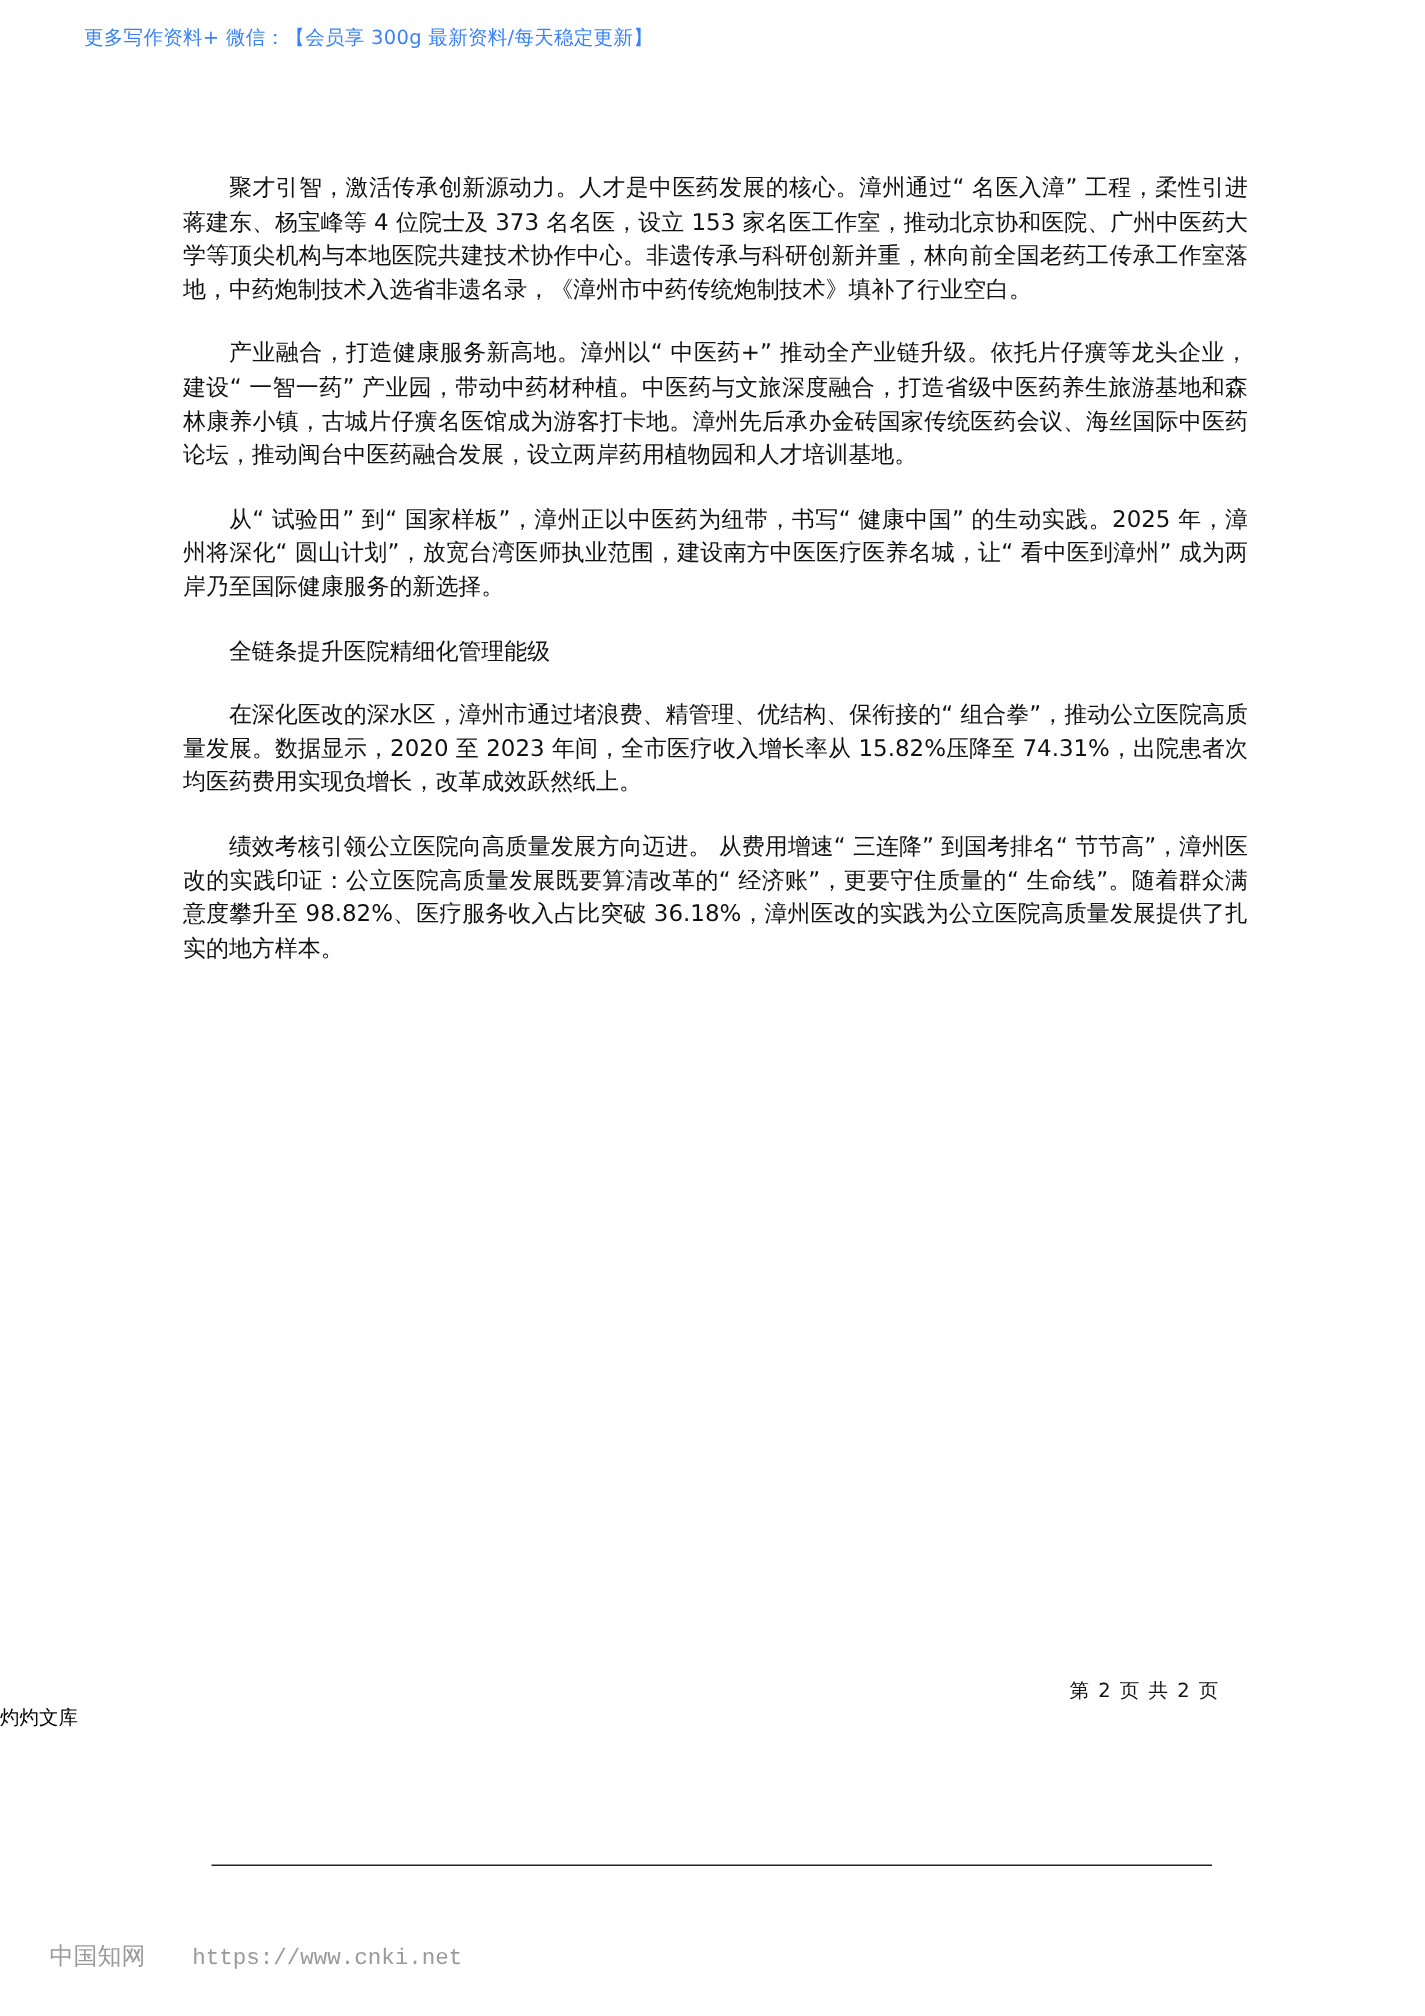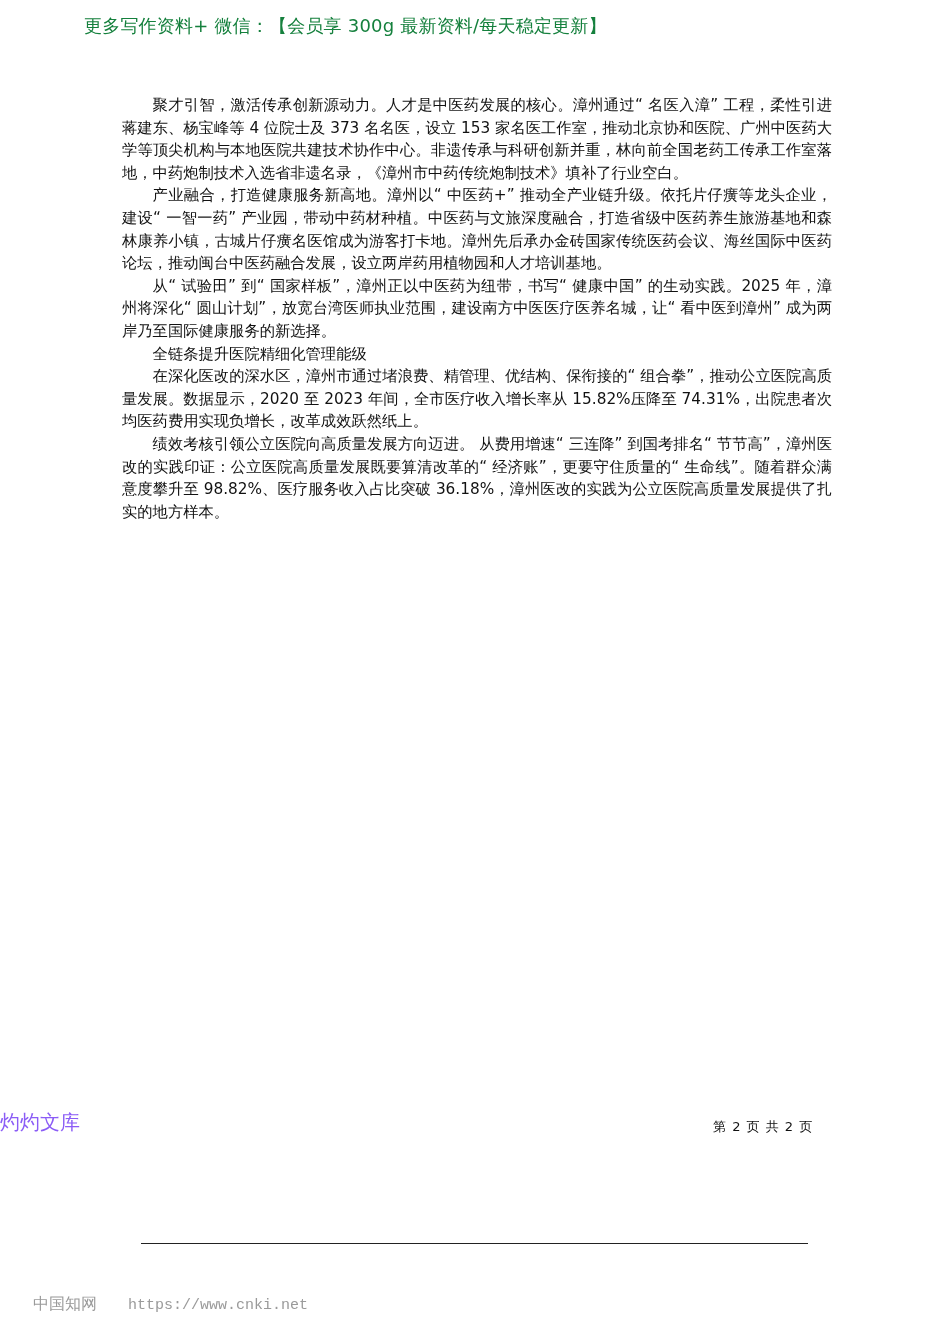--- a/index.html
+++ b/index.html
@@ -10,63 +10,64 @@
     body {
       width: 950px;
       height: 1344px;
       position: relative;
       overflow: hidden;
       font-family: "DejaVu Sans", "Liberation Sans", sans-serif;
       color: #111111;
     }
     .promo-banner {
       position: absolute;
-      left: 84px;
+      left: 56px;
       top: 14px;
-      font-size: 18px;
+      font-size: 13px;
       line-height: 24px;
-      color: #15803d;
+      color: #3b82f6;
       white-space: nowrap;
       letter-spacing: 0.2px;
     }
     .doc-body {
       position: absolute;
       left: 122px;
       top: 94px;
       width: 710px;
       font-size: 15.3px;
       line-height: 22.6px;
       color: #111;
     }
     .doc-body p {
       margin: 0;
       text-align: justify;
       text-justify: inter-character;
     }
     .doc-body p.indent {
       text-indent: 2em;
+      margin-top: 20px;
     }
     .doc-body p.noindent {
       text-indent: 0;
     }
     .page-number {
       position: absolute;
       left: 713px;
       top: 1118px;
       font-size: 13px;
       color: #111;
       white-space: nowrap;
       letter-spacing: 1px;
     }
     .library-name {
       position: absolute;
       left: 0px;
-      top: 1109px;
-      font-size: 20px;
-      color: #8b5cf6;
+      top: 1136px;
+      font-size: 13px;
+      color: #000000;
       white-space: nowrap;
     }
     .footer-rule {
       position: absolute;
       left: 141px;
       top: 1243px;
       width: 667px;
       height: 0;
       border-top: 1.5px solid #222;
     }

